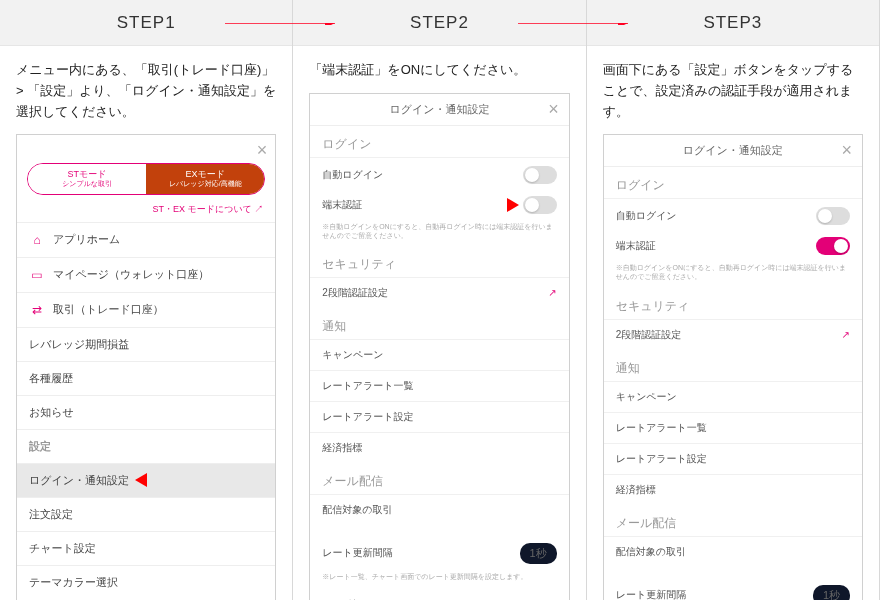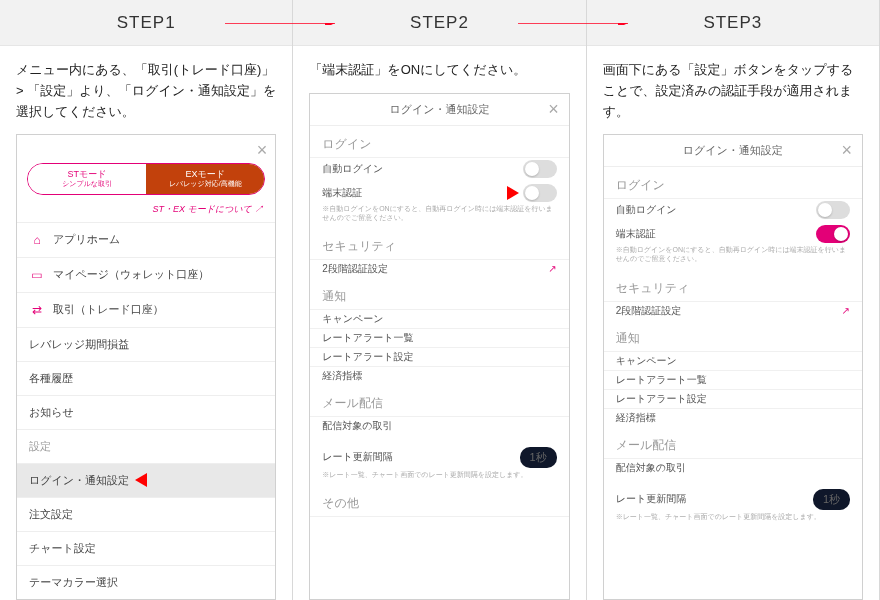--- a/index.html
+++ b/index.html
@@ -77,21 +77,20 @@
     text-align: center;
   }
   .mode-toggle > div { flex: 1; padding: 5px 0; line-height: 1.2; }
   .mode-st { color: #e30077; background: #fff; }
   .mode-ex { background: #c2410c; color: #fff; }
   .mode-link {
     color: #e30077;
     text-align: right;
     font-size: 9px;
     padding: 2px 12px 6px;
-    font-style: italic;
   }
   .menu-item {
     display: flex;
     align-items: center;
     border-top: 1px solid #eee;
     padding: 9px 12px;
     font-size: 11px;
     color: #444;
     position: relative;
   }
@@ -99,21 +98,21 @@
     width: 16px;
     height: 16px;
     margin-right: 8px;
     display: inline-flex;
     align-items: center;
     justify-content: center;
     color: #e30077;
     font-size: 12px;
   }
   .menu-item.hl { background: #e8e8e8; }
-  .menu-item.dim { color: #999; }
+  .menu-item.dim { color: #999; font-weight: bold; }
   .tri-red {
     width: 0; height: 0;
     border-top: 7px solid transparent;
     border-bottom: 7px solid transparent;
     border-right: 12px solid #ff0000;
     margin-left: 6px;
   }
   
   .sp-head {
     display: flex;
@@ -123,21 +122,21 @@
     padding: 8px 0;
     border-bottom: 1px solid #eee;
     font-size: 11px;
     color: #666;
   }
   .sp-head .close-x { position: absolute; right: 10px; top: 6px; }
   .sec-label { font-size: 12px; color: #999; padding: 10px 12px 4px; }
   .row {
     display: flex;
     align-items: center;
-    padding: 2px 12px;
+    padding: 8px 12px;
     border-top: 1px solid #f0f0f0;
     position: relative;
   }
   .row .lbl { flex: 1; font-size: 10px; color: #555; }
   .fine { font-size: 7px; color: #aaa; padding: 0 12px 6px; line-height: 1.3; }
   .toggle {
     width: 34px; height: 18px;
     border-radius: 9px;
     background: #ddd;
     position: relative;

